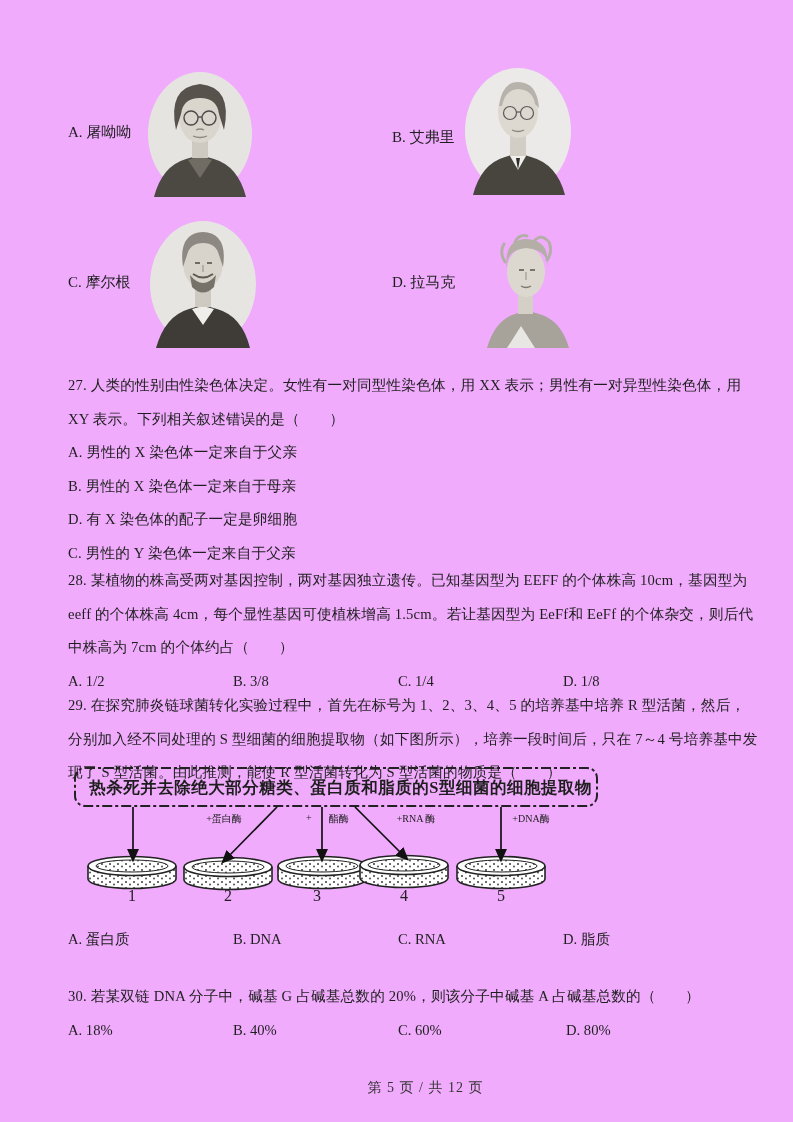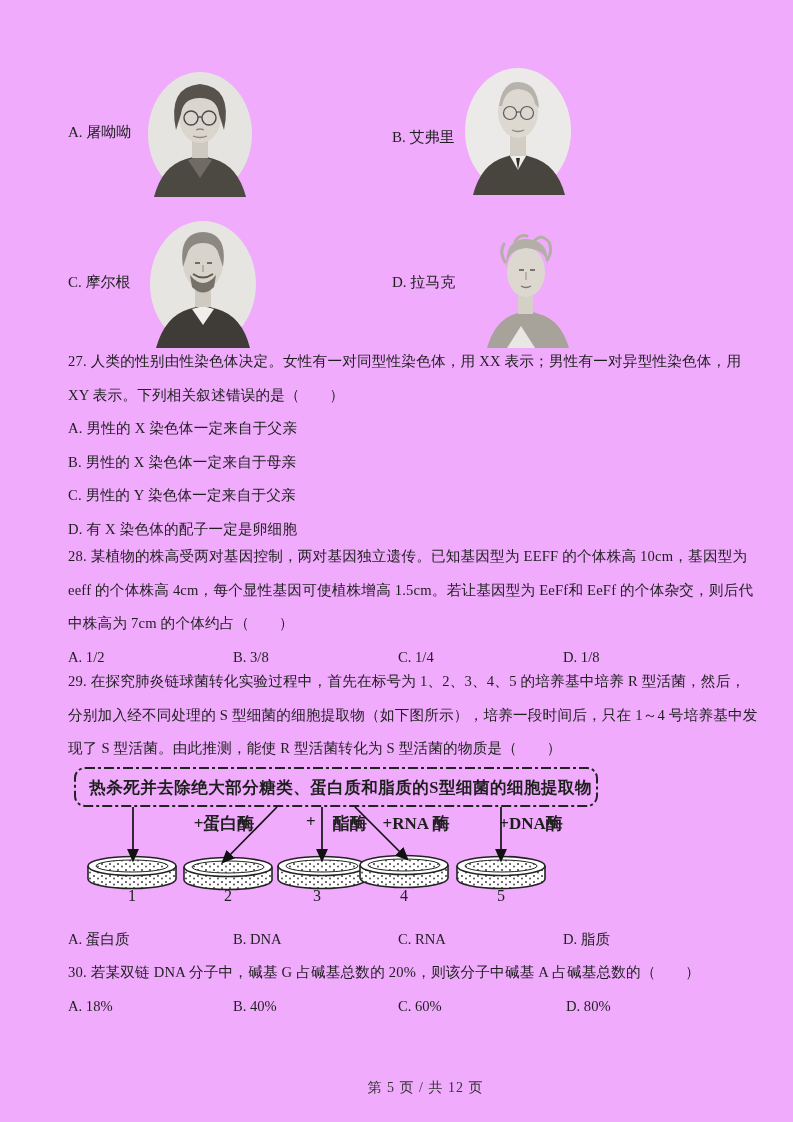--- a/index.html
+++ b/index.html
@@ -1,26 +1,26 @@
 <!DOCTYPE html>
 <html><head>
 <meta charset="utf-8">
 <style>
   html,body{margin:0;padding:0;background:#ffffff;}
   .page{position:relative;width:793px;height:1122px;background:#f0abfc;overflow:hidden;
         font-family:"Liberation Serif","DejaVu Serif",serif;color:#1e1e1e;}
   .abs{position:absolute;}
-  .tblock{position:absolute;width:668px;}
+  .tblock{position:absolute;width:668px;margin-top:24px;}
   .tline{height:33.5px;line-height:33.5px;font-size:14.6px;white-space:nowrap;letter-spacing:.2px;}
   .optrow{position:relative;height:33.5px;line-height:33.5px;font-size:14.6px;}
   .optcol{position:absolute;top:0;white-space:nowrap;}
   .plabel{position:absolute;font-size:15px;line-height:20px;white-space:nowrap;}
   .boxtext{position:absolute;left:80px;top:770px;width:512px;height:35px;line-height:35px;
            text-align:right;font-size:16.5px;font-weight:700;letter-spacing:.5px;white-space:nowrap;}
-  .enz{position:absolute;top:812px;font-size:17px;font-weight:700;text-align:center;white-space:nowrap;}
+  .enz{position:absolute;top:812px;font-size:10px;font-weight:400;text-align:center;white-space:nowrap;}
   .enz3{display:flex;gap:17px;justify-content:flex-start;}
   .dishnum{position:absolute;top:887px;width:32px;text-align:center;font-size:16px;}
   .footer{position:absolute;left:0;top:1079px;width:793px;text-align:center;font-size:14px;letter-spacing:1px;color:#333;padding-left:29px;}
   svg{display:block;}
 </style>
 </head>
 <body>
 
 <div class="page">
 
@@ -82,39 +82,39 @@
     <line x1="53" y1="40" x2="58" y2="40" stroke="#57544e" stroke-width="1.5"></line>
     <line x1="49" y1="42" x2="49" y2="50" stroke="#9a948a" stroke-width="1.1"></line>
     <path d="M44 56 Q49 59 54 56" stroke="#7c766d" fill="none" stroke-width="1.3"></path>
   </svg>
 
   <div class="tblock" style="left:68px;top:345px">
     <div class="tline">27. 人类的性别由性染色体决定。女性有一对同型性染色体，用 XX 表示；男性有一对异型性染色体，用</div>
     <div class="tline">XY 表示。下列相关叙述错误的是（　　）</div>
     <div class="tline">A. 男性的 X 染色体一定来自于父亲</div>
     <div class="tline">B. 男性的 X 染色体一定来自于母亲</div>
+    <div class="tline">D. 有 X 染色体的配子一定是卵细胞</div>
     <div class="tline">C. 男性的 Y 染色体一定来自于父亲</div>
-    <div class="tline">D. 有 X 染色体的配子一定是卵细胞</div>
   </div>
 
   <div class="tblock" style="left:68px;top:540px">
     <div class="tline">28. 某植物的株高受两对基因控制，两对基因独立遗传。已知基因型为 EEFF 的个体株高 10cm，基因型为</div>
     <div class="tline">eeff 的个体株高 4cm，每个显性基因可使植株增高 1.5cm。若让基因型为 EeFf和 EeFf 的个体杂交，则后代</div>
     <div class="tline">中株高为 7cm 的个体约占（　　）</div>
     <div class="optrow">
       <span class="optcol" style="left:0">A. 1/2</span>
       <span class="optcol" style="left:165px">B. 3/8</span>
       <span class="optcol" style="left:330px">C. 1/4</span>
       <span class="optcol" style="left:495px">D. 1/8</span>
     </div>
   </div>
 
   <div class="tblock" style="left:68px;top:665px">
     <div class="tline">29. 在探究肺炎链球菌转化实验过程中，首先在标号为 1、2、3、4、5 的培养基中培养 R 型活菌，然后，</div>
-    <div class="tline">分别加入经不同处理的 S 型细菌的细胞提取物（如下图所示），培养一段时间后，只在 1～4 号培养基中发</div>
+    <div class="tline">分别加入经不同处理的 S 型细菌的细胞提取物（如下图所示），培养一段时间后，只在 7～4 号培养基中发</div>
     <div class="tline">现了 S 型活菌。由此推测，能使 R 型活菌转化为 S 型活菌的物质是（　　）</div>
   </div>
 
   <svg class="abs" style="left:60px;top:760px" width="560" height="155" viewBox="0 0 560 155">
     <defs>
       <pattern id="dots" width="8" height="6" patternUnits="userSpaceOnUse">
         <rect width="8" height="6" fill="#ffffff"></rect>
         <circle cx="2" cy="2" r="1" fill="#3a3a3a"></circle>
         <circle cx="6" cy="4.5" r="0.9" fill="#3a3a3a"></circle>
       </pattern>

